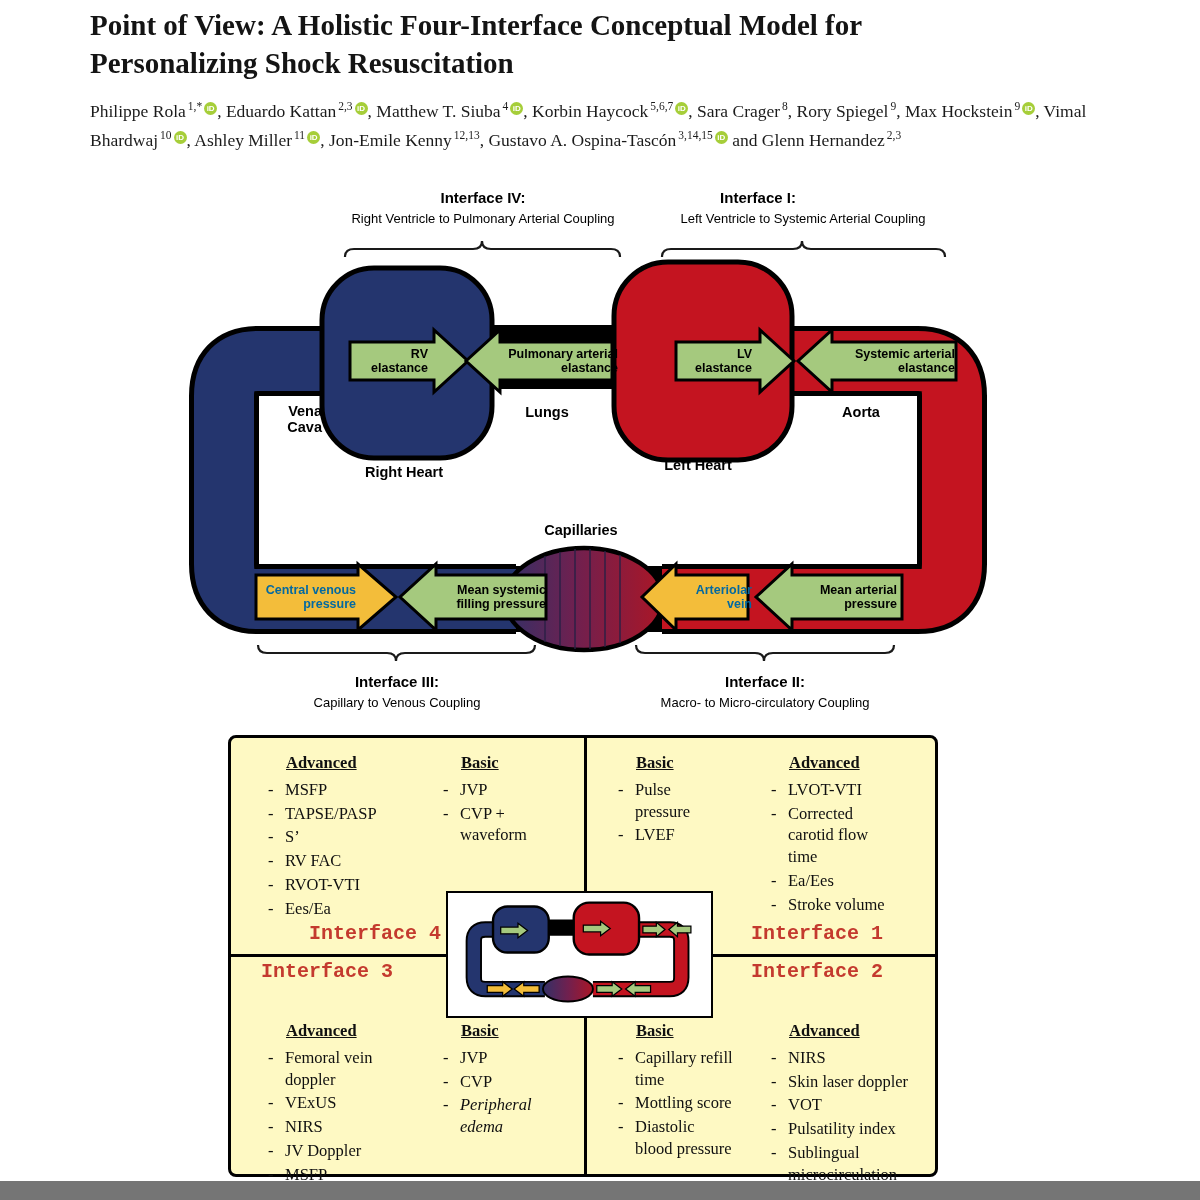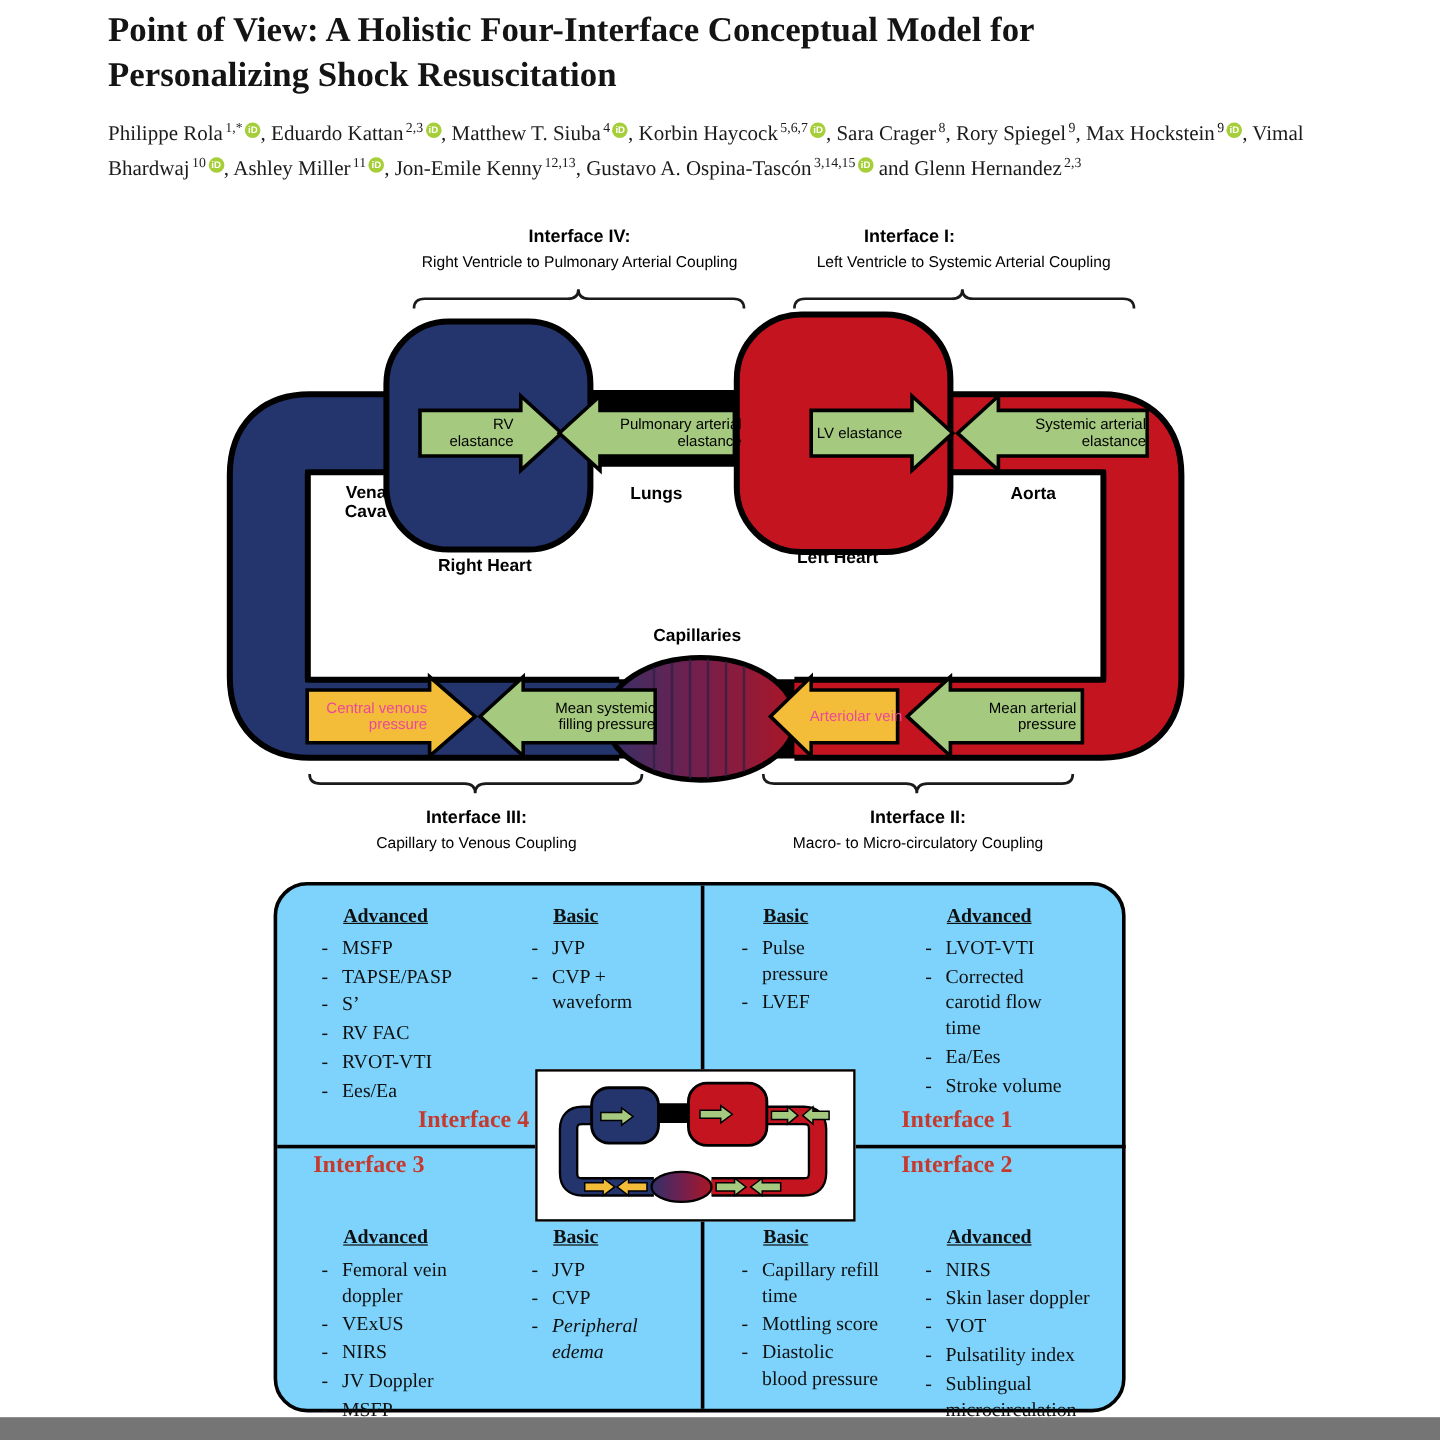--- a/index.html
+++ b/index.html
@@ -12,32 +12,32 @@
   .authors sup{font-size:11.5px;margin-left:2px}
   .orcid{display:inline-block;width:13px;height:13px;border-radius:50%;background:#a6ce39;color:#fff;
          font-family:"Liberation Sans",sans-serif;font-size:8px;font-weight:bold;text-align:center;
          line-height:13px;position:relative;top:-6px;margin-left:2px;cursor:pointer}
   svg.fig{position:absolute;left:0;top:0;width:1200px;height:1200px}
   .lbl{position:absolute;transform:translate(-50%,-50%);text-align:right;
        font-family:"Liberation Sans",sans-serif;color:#000}
   .iface-t{font-weight:bold;font-size:15px;white-space:nowrap}
   .iface-s{font-size:13px;white-space:nowrap}
   .dl{font-weight:bold;font-size:14.5px;line-height:1.1}
-  .al{font-weight:normal;font-size:12.5px;line-height:1.13}
-  .al.dark-red{color:#ec4899}
-  .panel{position:absolute;left:228px;top:735px;width:710px;height:442px;background:#7dd3fc;
-         border:3px solid #000;border-radius:28px}
+  .al{font-weight:bold;font-size:12.5px;line-height:1.13}
+  .al.dark-red{color:#0369a1}
+  .panel{position:absolute;left:228px;top:735px;width:710px;height:442px;background:#fef9c3;
+         border:3px solid #000;border-radius:8px}
   .vdiv{position:absolute;left:353px;top:0;width:2.5px;height:100%;background:#000}
   .hdiv{position:absolute;top:216px;height:2.5px;background:#000}
   .hdiv.l{left:0;width:215px}
   .hdiv.r{left:482px;width:225px}
   .centerbox{position:absolute;left:215px;top:153px;width:267px;height:127px;background:#fff;
              border:2.5px solid #000}
   .iface-red{position:absolute;font-size:20px;font-weight:bold;color:#c43a2e;white-space:nowrap;
-             font-family:Liberation Serif, serif}
+             font-family:Liberation Mono, monospace}
   .col{position:absolute;font-size:16.5px;line-height:1.32;color:#101010}
   .col-h{margin-left:28px;text-decoration:underline;margin-bottom:5px;font-weight:bold}
   .col ul{list-style:none;padding-left:10px}
   .col li{position:relative;padding-left:17px;margin-bottom:2px}
   .col li::before{content:"-";position:absolute;left:0}
   .col li.em{font-style:italic}
   .bottom-bar{position:absolute;left:0;top:1181px;width:1200px;height:19px;background:#757575}
 </style>
 </head>
 <body>

